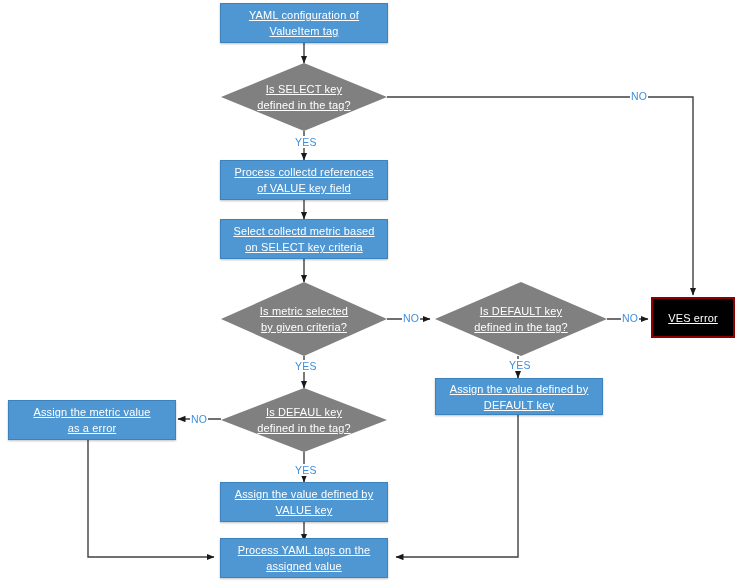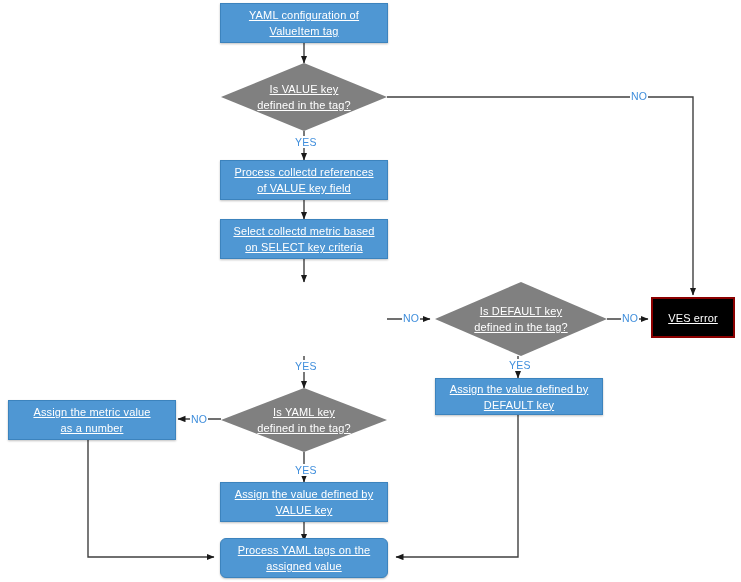--- a/index.html
+++ b/index.html
@@ -136,39 +136,48 @@
       <span>YAML configuration of</span><br>
       <span>ValueItem tag</span>
     </div>
   </div>
 
   <div class="node decision" style="left:221px; top:63px; width:166px; height:68px;">
     <svg class="dia" viewBox="0 0 166 68" preserveAspectRatio="none">
       <polygon points="83,0 166,34 83,68 0,34" fill="#808080"></polygon>
     </svg>
     <div class="txt">
-      <span>Is VALUE key</span><br>
+      <span>Is SELECT key</span><br>
       <span>defined in the tag?</span>
     </div>
   </div>
 
   <div class="node process" style="left:220px; top:160px; width:168px; height:40px;align-items:center;">
     <div class="txt">
       <span>Process collectd references</span><br>
       <span>of VALUE key field</span>
     </div>
   </div>
 
   <div class="node process" style="left:220px; top:219px; width:168px; height:40px;">
     <div class="txt">
       <span>Select collectd metric based</span><br>
       <span>on SELECT key criteria</span>
     </div>
   </div>
 
+  <div class="node decision" style="left:221px; top:282px; width:166px; height:74px;">
+    <svg class="dia" viewBox="0 0 166 74" preserveAspectRatio="none">
+      <polygon points="83,0 166,37 83,74 0,37" fill="#808080"></polygon>
+    </svg>
+    <div class="txt">
+      <span>Is metric selected</span><br>
+      <span>by given criteria?</span>
+    </div>
+  </div>
 
   <div class="node decision" style="left:435px; top:282px; width:172px; height:74px;">
     <svg class="dia" viewBox="0 0 172 74" preserveAspectRatio="none">
       <polygon points="86,0 172,37 86,74 0,37" fill="#808080"></polygon>
     </svg>
     <div class="txt">
       <span>Is DEFAULT key</span><br>
       <span>defined in the tag?</span>
     </div>
   </div>
@@ -184,40 +193,40 @@
       <span>Assign the value defined by</span><br>
       <span>DEFAULT key</span>
     </div>
   </div>
 
   <div class="node decision" style="left:221px; top:388px; width:166px; height:64px;">
     <svg class="dia" viewBox="0 0 166 64" preserveAspectRatio="none">
       <polygon points="83,0 166,32 83,64 0,32" fill="#808080"></polygon>
     </svg>
     <div class="txt">
-      <span>Is YAML key</span><br>
+      <span>Is DEFAUL key</span><br>
       <span>defined in the tag?</span>
     </div>
   </div>
 
   <div class="node process" style="left:8px; top:400px; width:168px; height:40px;">
     <div class="txt">
       <span>Assign the metric value</span><br>
-      <span>as a number</span>
+      <span>as a error</span>
     </div>
   </div>
 
   <div class="node process" style="left:220px; top:482px; width:168px; height:40px;">
     <div class="txt">
       <span>Assign the value defined by</span><br>
       <span>VALUE key</span>
     </div>
   </div>
 
-  <div class="node process" style="left:220px; top:538px; width:168px; height:40px;border-radius:6px;">
+  <div class="node process" style="left:220px; top:538px; width:168px; height:40px;">
     <div class="txt">
       <span>Process YAML tags on the</span><br>
       <span>assigned value</span>
     </div>
   </div>
 
   <div class="edge-label" style="left:630px; top:90px;">NO</div>
   <div class="edge-label" style="left:294px; top:136px;">YES</div>
   <div class="edge-label" style="left:402px; top:312px;">NO</div>
   <div class="edge-label" style="left:294px; top:360px;">YES</div>

